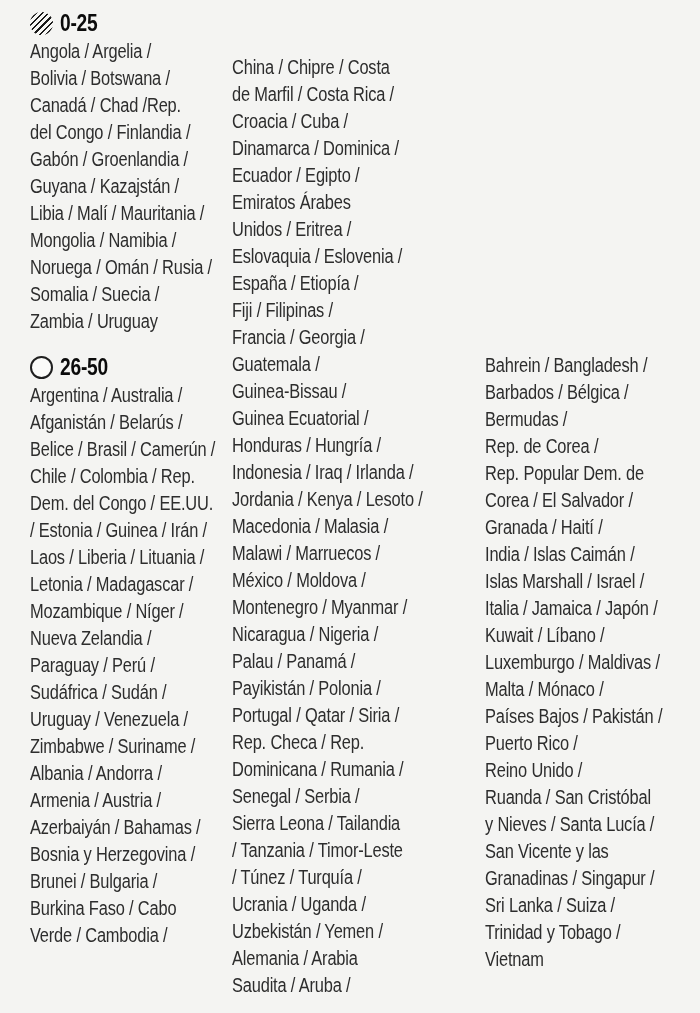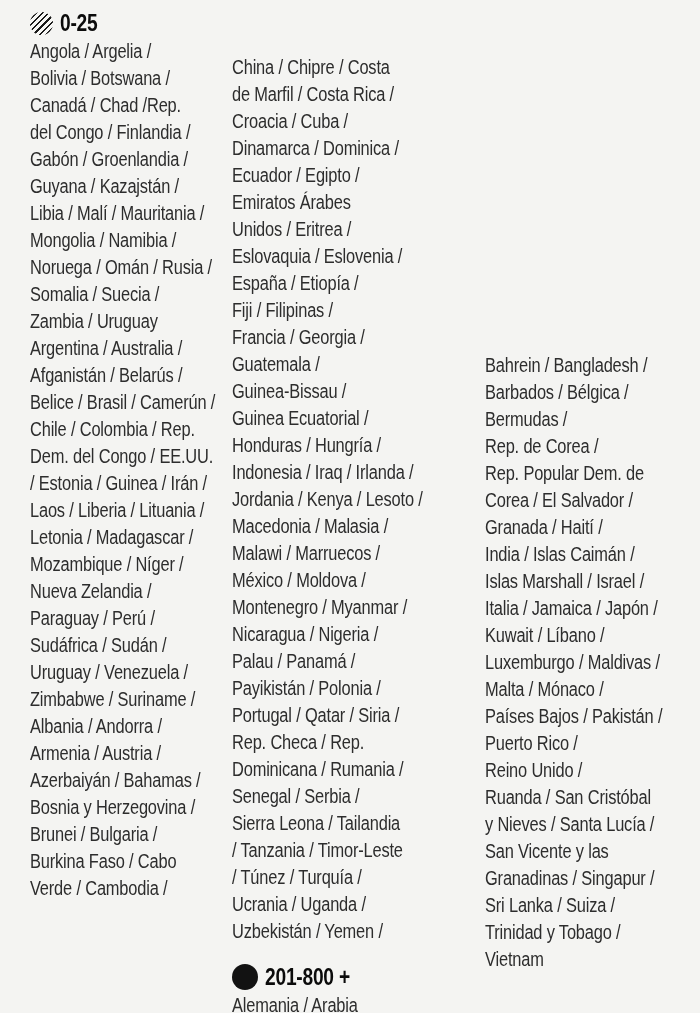--- a/index.html
+++ b/index.html
@@ -71,20 +71,24 @@
       <div class="country-line">Bolivia / Botswana /</div>
       <div class="country-line">Canadá / Chad /Rep.</div>
       <div class="country-line">del Congo / Finlandia /</div>
       <div class="country-line">Gabón / Groenlandia /</div>
       <div class="country-line">Guyana / Kazajstán /</div>
       <div class="country-line">Libia / Malí / Mauritania /</div>
       <div class="country-line">Mongolia / Namibia /</div>
       <div class="country-line">Noruega / Omán / Rusia /</div>
       <div class="country-line">Somalia / Suecia /</div>
       <div class="country-line">Zambia / Uruguay</div>
+      <div class="section-header">
+        <span class="dot open-circle"></span>
+        <span class="range-label">26-50</span>
+      </div>
       <div class="country-line">Argentina / Australia /</div>
       <div class="country-line">Afganistán / Belarús /</div>
       <div class="country-line">Belice / Brasil / Camerún /</div>
       <div class="country-line">Chile / Colombia / Rep.</div>
       <div class="country-line">Dem. del Congo / EE.UU.</div>
       <div class="country-line">/ Estonia / Guinea / Irán /</div>
       <div class="country-line">Laos / Liberia / Lituania /</div>
       <div class="country-line">Letonia / Madagascar /</div>
       <div class="country-line">Mozambique / Níger /</div>
       <div class="country-line">Nueva Zelandia /</div>
@@ -127,24 +131,20 @@
       <div class="country-line">Payikistán / Polonia /</div>
       <div class="country-line">Portugal / Qatar / Siria /</div>
       <div class="country-line">Rep. Checa / Rep.</div>
       <div class="country-line">Dominicana / Rumania /</div>
       <div class="country-line">Senegal / Serbia /</div>
       <div class="country-line">Sierra Leona / Tailandia</div>
       <div class="country-line">/ Tanzania / Timor-Leste</div>
       <div class="country-line">/ Túnez / Turquía /</div>
       <div class="country-line">Ucrania / Uganda /</div>
       <div class="country-line">Uzbekistán / Yemen /</div>
-      <div class="section-header">
-        <span class="dot black-circle"></span>
-        <span class="range-label">201-800 +</span>
-      </div>
       <div class="country-line">Alemania / Arabia</div>
       <div class="country-line">Saudita / Aruba /</div>
     </div>
   <div class="col" id="col3">
       <div class="country-line">Bahrein / Bangladesh /</div>
       <div class="country-line">Barbados / Bélgica /</div>
       <div class="country-line">Bermudas /</div>
       <div class="country-line">Rep. de Corea /</div>
       <div class="country-line">Rep. Popular Dem. de</div>
       <div class="country-line">Corea / El Salvador /</div>

